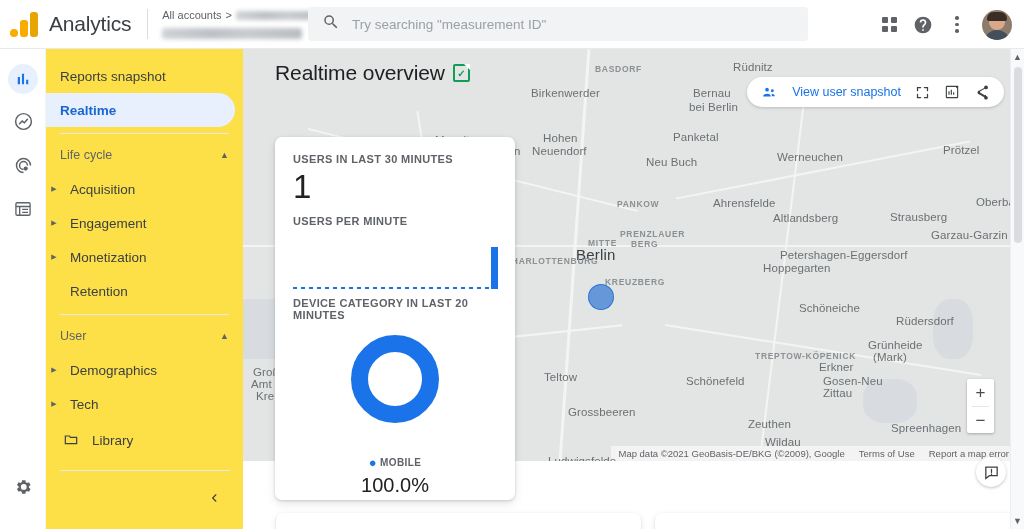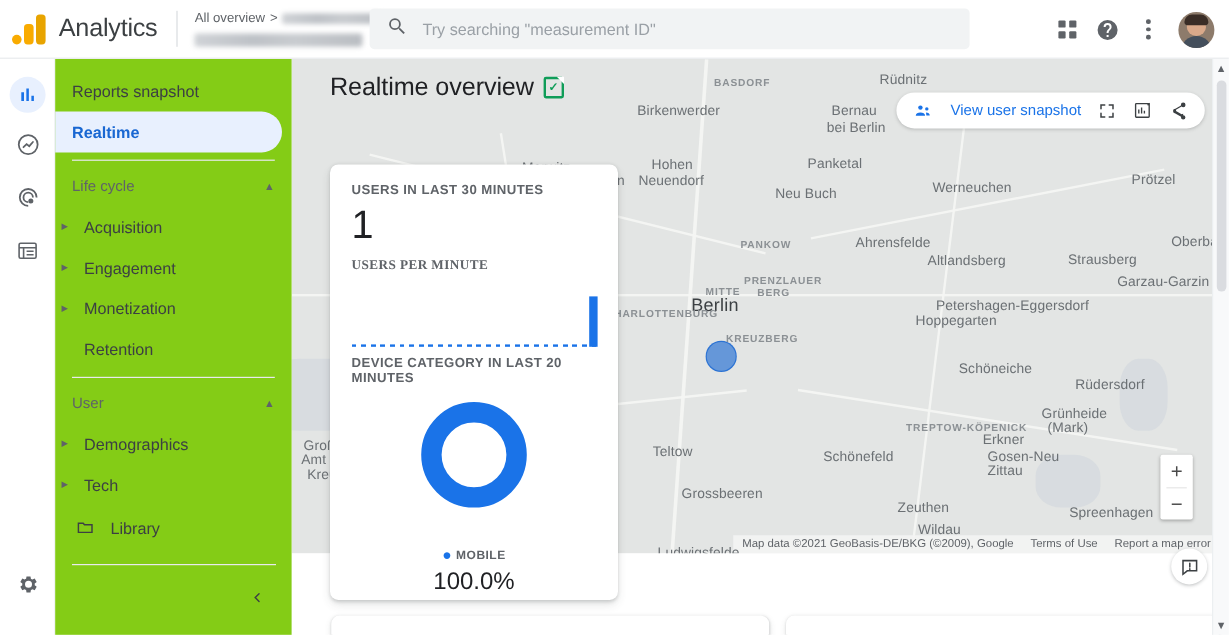--- a/index.html
+++ b/index.html
@@ -78,21 +78,21 @@
   .rail-item.first { margin-top: 8px; }
   .rail-item.active .rail-badge {
     width: 30px; height: 30px; border-radius: 50%; background: #e8f0fe;
     display: flex; align-items: center; justify-content: center; color: #1a73e8;
   }
   .rail-gear { position: absolute; left: 0; bottom: 32px; width: 46px; display: flex; justify-content: center; color: #5f6368; }
 
   
   .sidebar {
     position: absolute; left: 46px; top: 49px; width: 197px; height: 480px;
-    background: #84cc16; z-index: 30; padding-top: 10px;
+    background: #fde047; z-index: 30; padding-top: 10px;
   }
   .nav-item {
     height: 34px; display: flex; align-items: center;
     font-size: 13.5px; color: #3c4043; padding-left: 14px; position: relative;
     border-radius: 0 17px 17px 0; margin-right: 8px;
   }
   .nav-item .arrow {
     position: absolute; left: 2px; width: 12px; text-align: center;
     font-size: 7px; color: #5f6368;
   }
@@ -248,21 +248,21 @@
 <div class="header">
   <div class="ga-logo">
     <span class="bar b1"></span>
       <span class="bar b2"></span>
       <span class="bar b3"></span>
   </div>
   <div class="brand">Analytics</div>
   <div class="hdr-divider"></div>
   <div class="acct">
     <div class="acct-row1">
-      <span>All overview</span>
+      <span>All accounts</span>
       <span class="sep">&gt;</span>
       <span class="blur w1"></span>
     </div>
     <div class="acct-row2">
       <span class="blur w2"></span>
       <span class="acct-caret">▼</span>
     </div>
   </div>
 
   <div class="searchbox">
@@ -522,21 +522,21 @@
     <div class="chip dashed">
       <span>Add comparison</span>
       <span>+</span>
     </div>
   </div>
 
   <div class="rt-card">
     <div class="rt-lab">USERS IN LAST 30 MINUTES</div>
     <div class="rt-big">1</div>
 
-    <div class="rt-lab" style="margin-top:8px;font-family:Liberation Serif, serif;">USERS PER MINUTE</div>
+    <div class="rt-lab" style="margin-top:8px;">USERS PER MINUTE</div>
     <div class="upm-chart">
       <div class="baseline"></div>
       <div id="upm-bars">
           <div class="bar" style="left: 198.2px; height: 42px; background: rgb(26, 115, 232);"></div>
         </div>
     </div>
 
     <div class="rt-lab" style="margin-top:8px;">DEVICE CATEGORY IN LAST 20 MINUTES</div>
     <div class="donut-wrap">
       <div class="donut" id="donut-ring" style="border-color: rgb(26, 115, 232);"></div>

